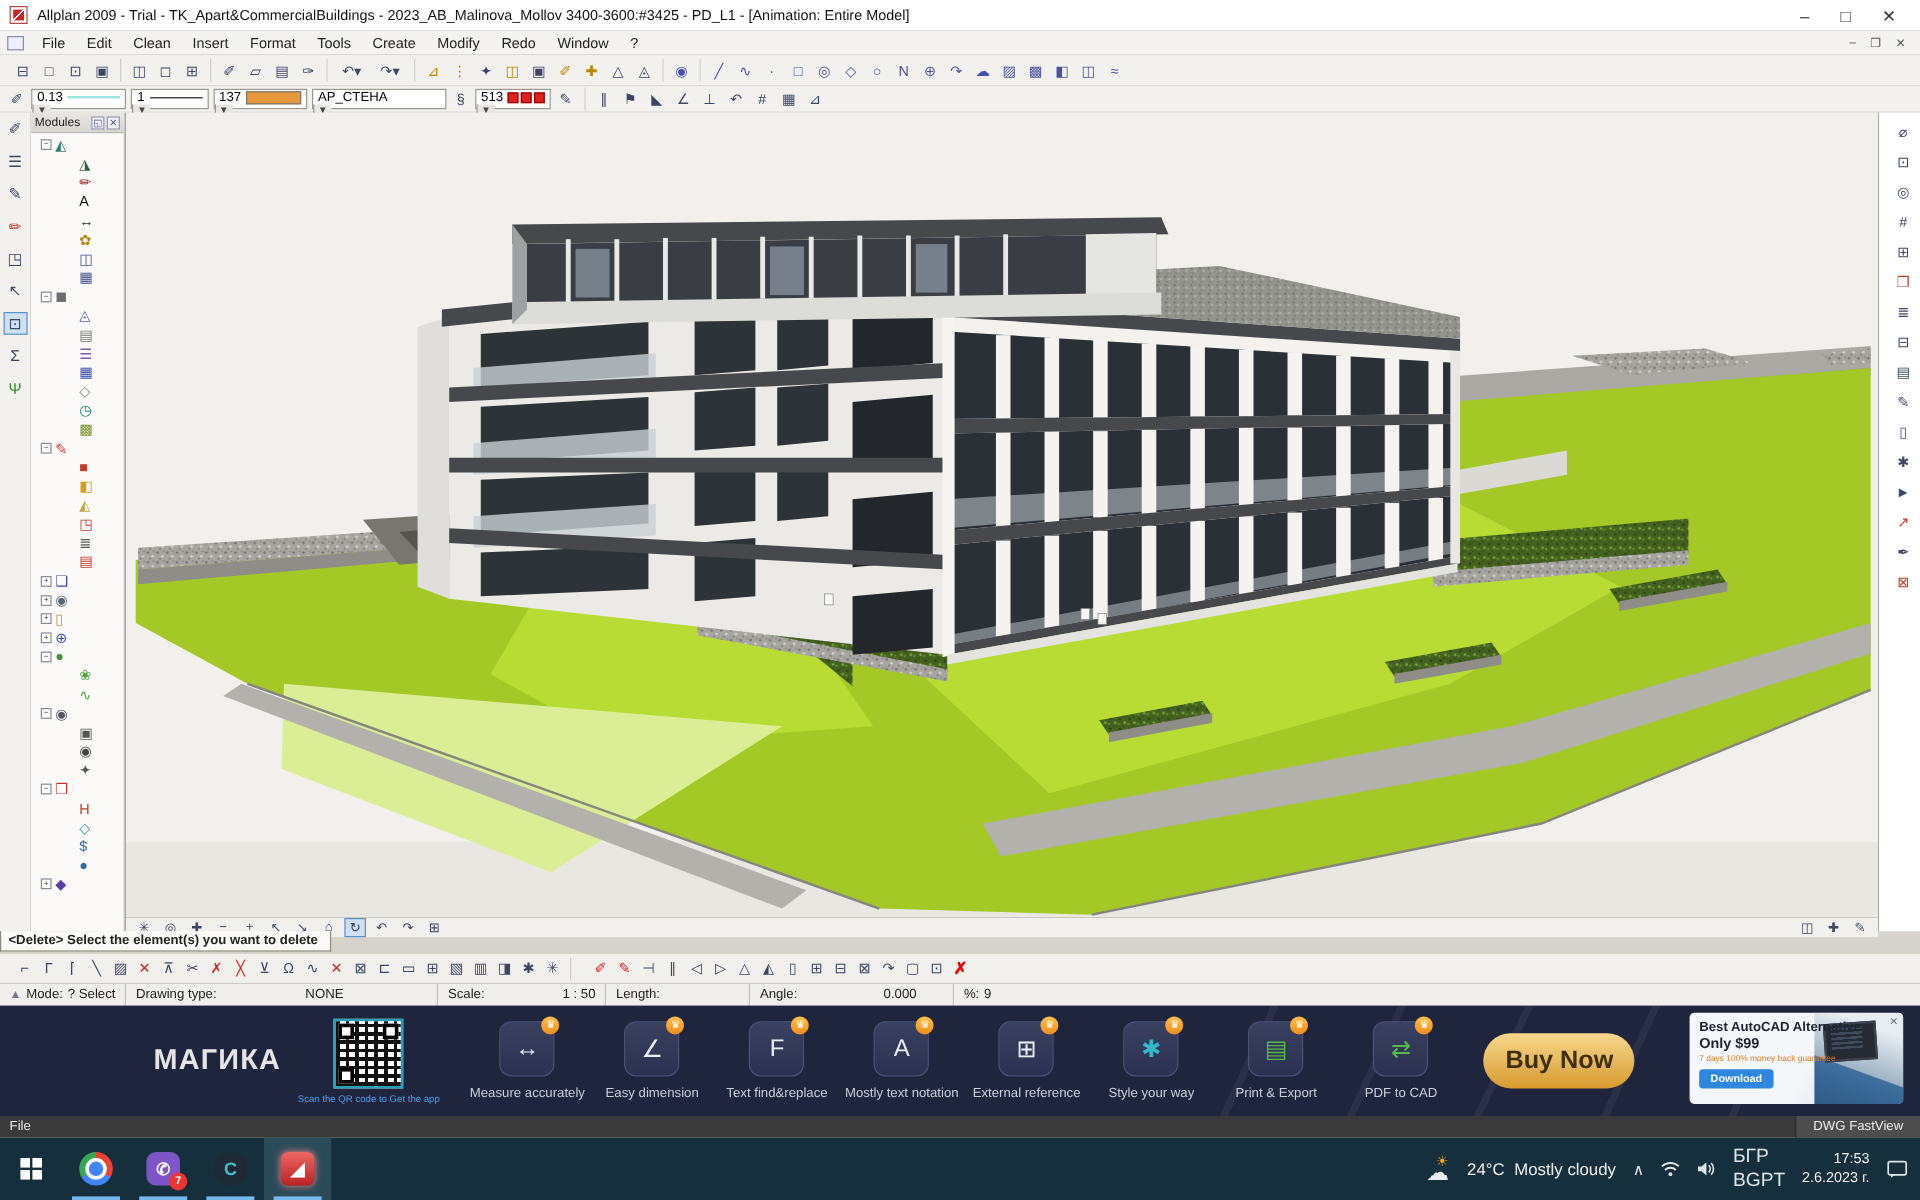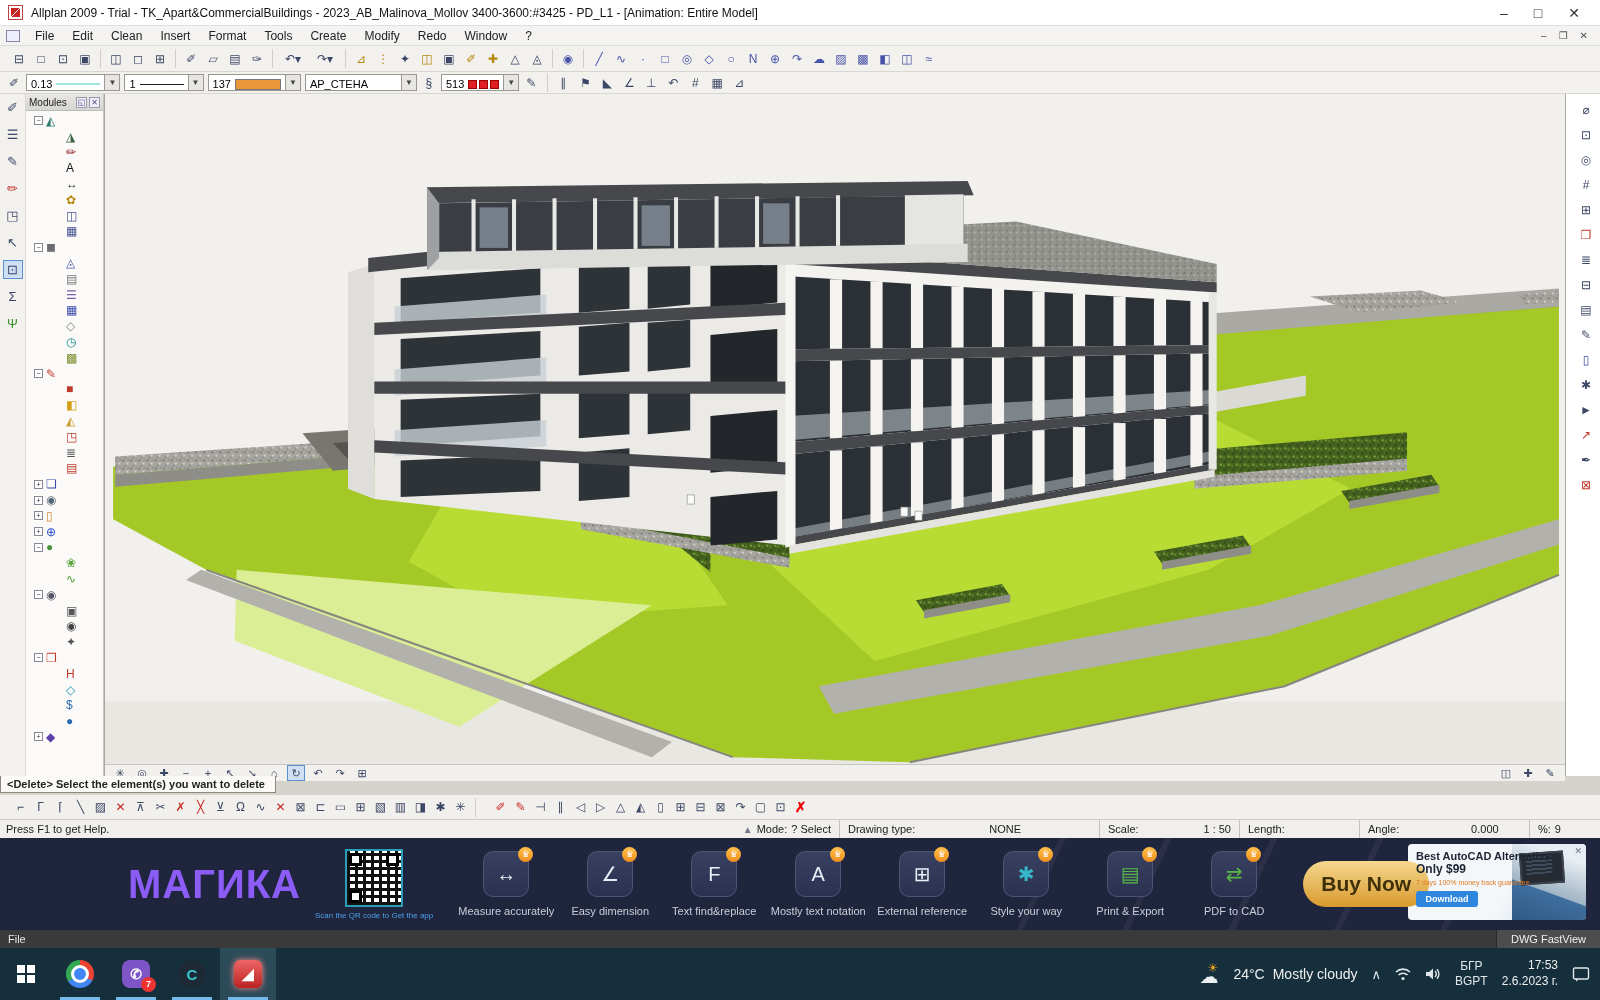--- a/index.html
+++ b/index.html
@@ -14,21 +14,21 @@
   .menuicon { width:14px; height:12px; border:1px solid #88a; background:#eef; margin:0 6px 0 2px; }
   .menubar .mitem { padding:2px 9px; }
   .mdictrls { margin-left:auto; display:flex; gap:12px; font-size:10px; color:#555; padding-right:8px; }
   .tbrow { background:#f2f1ee; border-bottom:1px solid #d8d6d2; display:flex; align-items:center; }
   .tb1 { height:26px; padding:0 4px; }
   .tb2 { height:22px; padding:0 4px; }
   .tgroup { display:flex; align-items:center; padding:0 5px; border-right:1px solid #d0cec9; gap:2px; }
   .tbtn { width:20px; height:19px; display:flex; align-items:center; justify-content:center; font-size:12px; color:#3c4766; border:1px solid transparent; }
   .tb1 .gold { color:#b8860b; }
   .tb1 .blue { color:#4752a8; }
-  .combo { display:flex; align-items:flex-end; background:#fff; border:1px solid #9a9890; height:17px; font-size:11px; margin:0 2px; }
+  .combo { display:flex; align-items:flex-start; background:#fff; border:1px solid #9a9890; height:17px; font-size:11px; margin:0 2px;flex-direction:column; }
   .combo .cval { padding:0 4px; white-space:nowrap; display:flex; align-items:center; gap:4px;}
   .combo .caret { width:15px; height:100%; background:#e8e6e2; border-left:1px solid #9a9890; font-size:8px; display:flex; align-items:center; justify-content:center; color:#444;}
   .swatch-line-cyan { width:44px; height:2px; background:#9fe8e0; }
   .swatch-line-black { width:44px; height:1px; background:#222; }
   .swatch-orange { width:46px; height:11px; background:#e8973a; border:1px solid #777; }
   .swatch-reds { display:flex; gap:2px; }
   .swatch-reds i { width:9px; height:9px; background:#e02020; border:1px solid #900; }
   .work { display:flex; height:682px; background:#fff; }
   .leftrail { width:26px; background:#f2f1ee; border-right:1px solid #d8d6d2; display:flex; flex-direction:column; align-items:center; padding-top:4px; gap:8px;}
   .leftrail .tbtn { font-size:13px; }
@@ -60,21 +60,21 @@
   .editbar .red { color:#c22; }
   .editbar .cancel { color:#e00; font-weight:bold; font-size:14px;}
   .statusbar { height:18px; background:#f0efeb; display:flex; align-items:center; font-size:11px; color:#222; }
   .statusbar .seg { border-right:1px solid #c4c2bd; padding:0 8px; height:100%; display:flex; align-items:center; gap:4px;}
   .statusbar .help { flex:1; padding-left:6px;}
   .statusbar .dim { color:#999;margin-top:48px; }
   .statusbar .micon { color:#778; font-size:10px;}
   .banner { height:92px; background:#20253e; position:relative; display:flex; align-items:center; overflow:hidden; }
   .banner::before { content:""; position:absolute; right:120px; top:0; bottom:0; width:520px;
      background:repeating-linear-gradient(115deg, transparent 0 90px, rgba(255,255,255,.05) 90px 96px); }
-  .brand { font-size:40px; font-weight:bold; color:#8b5cf6; letter-spacing:1px; margin-left:128px; }
+  .brand { font-size:24px; font-weight:bold; color:#e5e5e5; letter-spacing:1px; margin-left:128px; }
   .qrwrap { margin-left:14px; display:flex; flex-direction:column; align-items:center; }
   .qr { width:58px; height:58px; background:#fff; border:2px solid #2aa0b8; position:relative;
     background-image:
       repeating-linear-gradient(0deg,#111 0 3px,transparent 3px 7px),
       repeating-linear-gradient(90deg,#111 0 3px,transparent 3px 8px);
     background-size:100% 100%; }
   .qr i { position:absolute; width:13px; height:13px; border:3px solid #000; background:#fff; }
   .qr .f1{ top:2px; left:2px; } .qr .f2{ top:2px; right:2px; } .qr .f3{ bottom:2px; left:2px; }
   .qrcap { font-size:8px; color:#4aa0e8; margin-top:4px; white-space:nowrap; }
   .features { display:flex; margin-left:34px; gap:26px; z-index:1;}
@@ -109,21 +109,21 @@
   .chrome::after { content:""; width:12px; height:12px; border-radius:50%; background:#4285f4; border:3px solid #fff; }
   .viber { background:#7d55c7; border-radius:8px; color:#fff; font-size:14px;}
   .vbadge { position:absolute; right:-6px; bottom:-4px; background:#e33; color:#fff; border-radius:50%; width:15px; height:15px; font-size:9px; line-height:15px; text-align:center; font-weight:bold;}
   .cclean { background:#1d2a36; border-radius:50%; color:#39c2c9; }
   .dwgfv { background:linear-gradient(#e66,#b22); border-radius:6px; color:#fff; box-shadow:0 0 6px #f88; }
   .traygap { margin-left:auto; display:flex; align-items:center; gap:14px; padding-right:10px; }
   .weather { display:flex; align-items:center; gap:8px; font-size:14px; }
   .wicon { position:relative; width:26px; height:22px; }
   .wicon .sun { position:absolute; left:8px; top:-2px; color:#f5a623; font-size:12px; }
   .wicon .cloud { position:absolute; left:0; top:2px; color:#eceff1; font-size:19px; }
-  .tsmall { font-size:12px; color:#dfe5e8; text-align:center; line-height:1.25; }
+  .tsmall { font-size:16px; color:#dfe5e8; line-height:1.25; }
   .tclock { font-size:12px; text-align:right; line-height:1.3; }
   .trayico { font-size:13px; color:#dfe5e8; }
 </style>
 </head>
 <body>
 
 <div class="titlebar">
   <span class="appicon"></span>
   <span class="titletext">Allplan 2009 - Trial - TK_Apart&amp;CommercialBuildings - 2023_AB_Malinova_Mollov 3400-3600:#3425 - PD_L1 - [Animation: Entire Model]</span>
   <span class="wctrls">
@@ -729,21 +729,20 @@
       <span class="tbtn">⊟</span>
       <span class="tbtn">⊠</span>
       <span class="tbtn">↷</span>
       <span class="tbtn">▢</span>
       <span class="tbtn">⊡</span>
       <span class="tbtn cancel">✗</span>
     </span>
 </div>
 
 <div class="statusbar">
-  <span class="help">Press F1 to get Help.</span>
   <span class="seg">
       <span class="micon">▲</span>
     <span>Mode:</span>
     <span>? Select</span>
     </span>
   <span class="seg" style="width:260px">
       <span>Drawing type:</span>
     <span style="margin:0 auto">NONE</span>
     </span>
   <span class="seg" style="width:140px">

